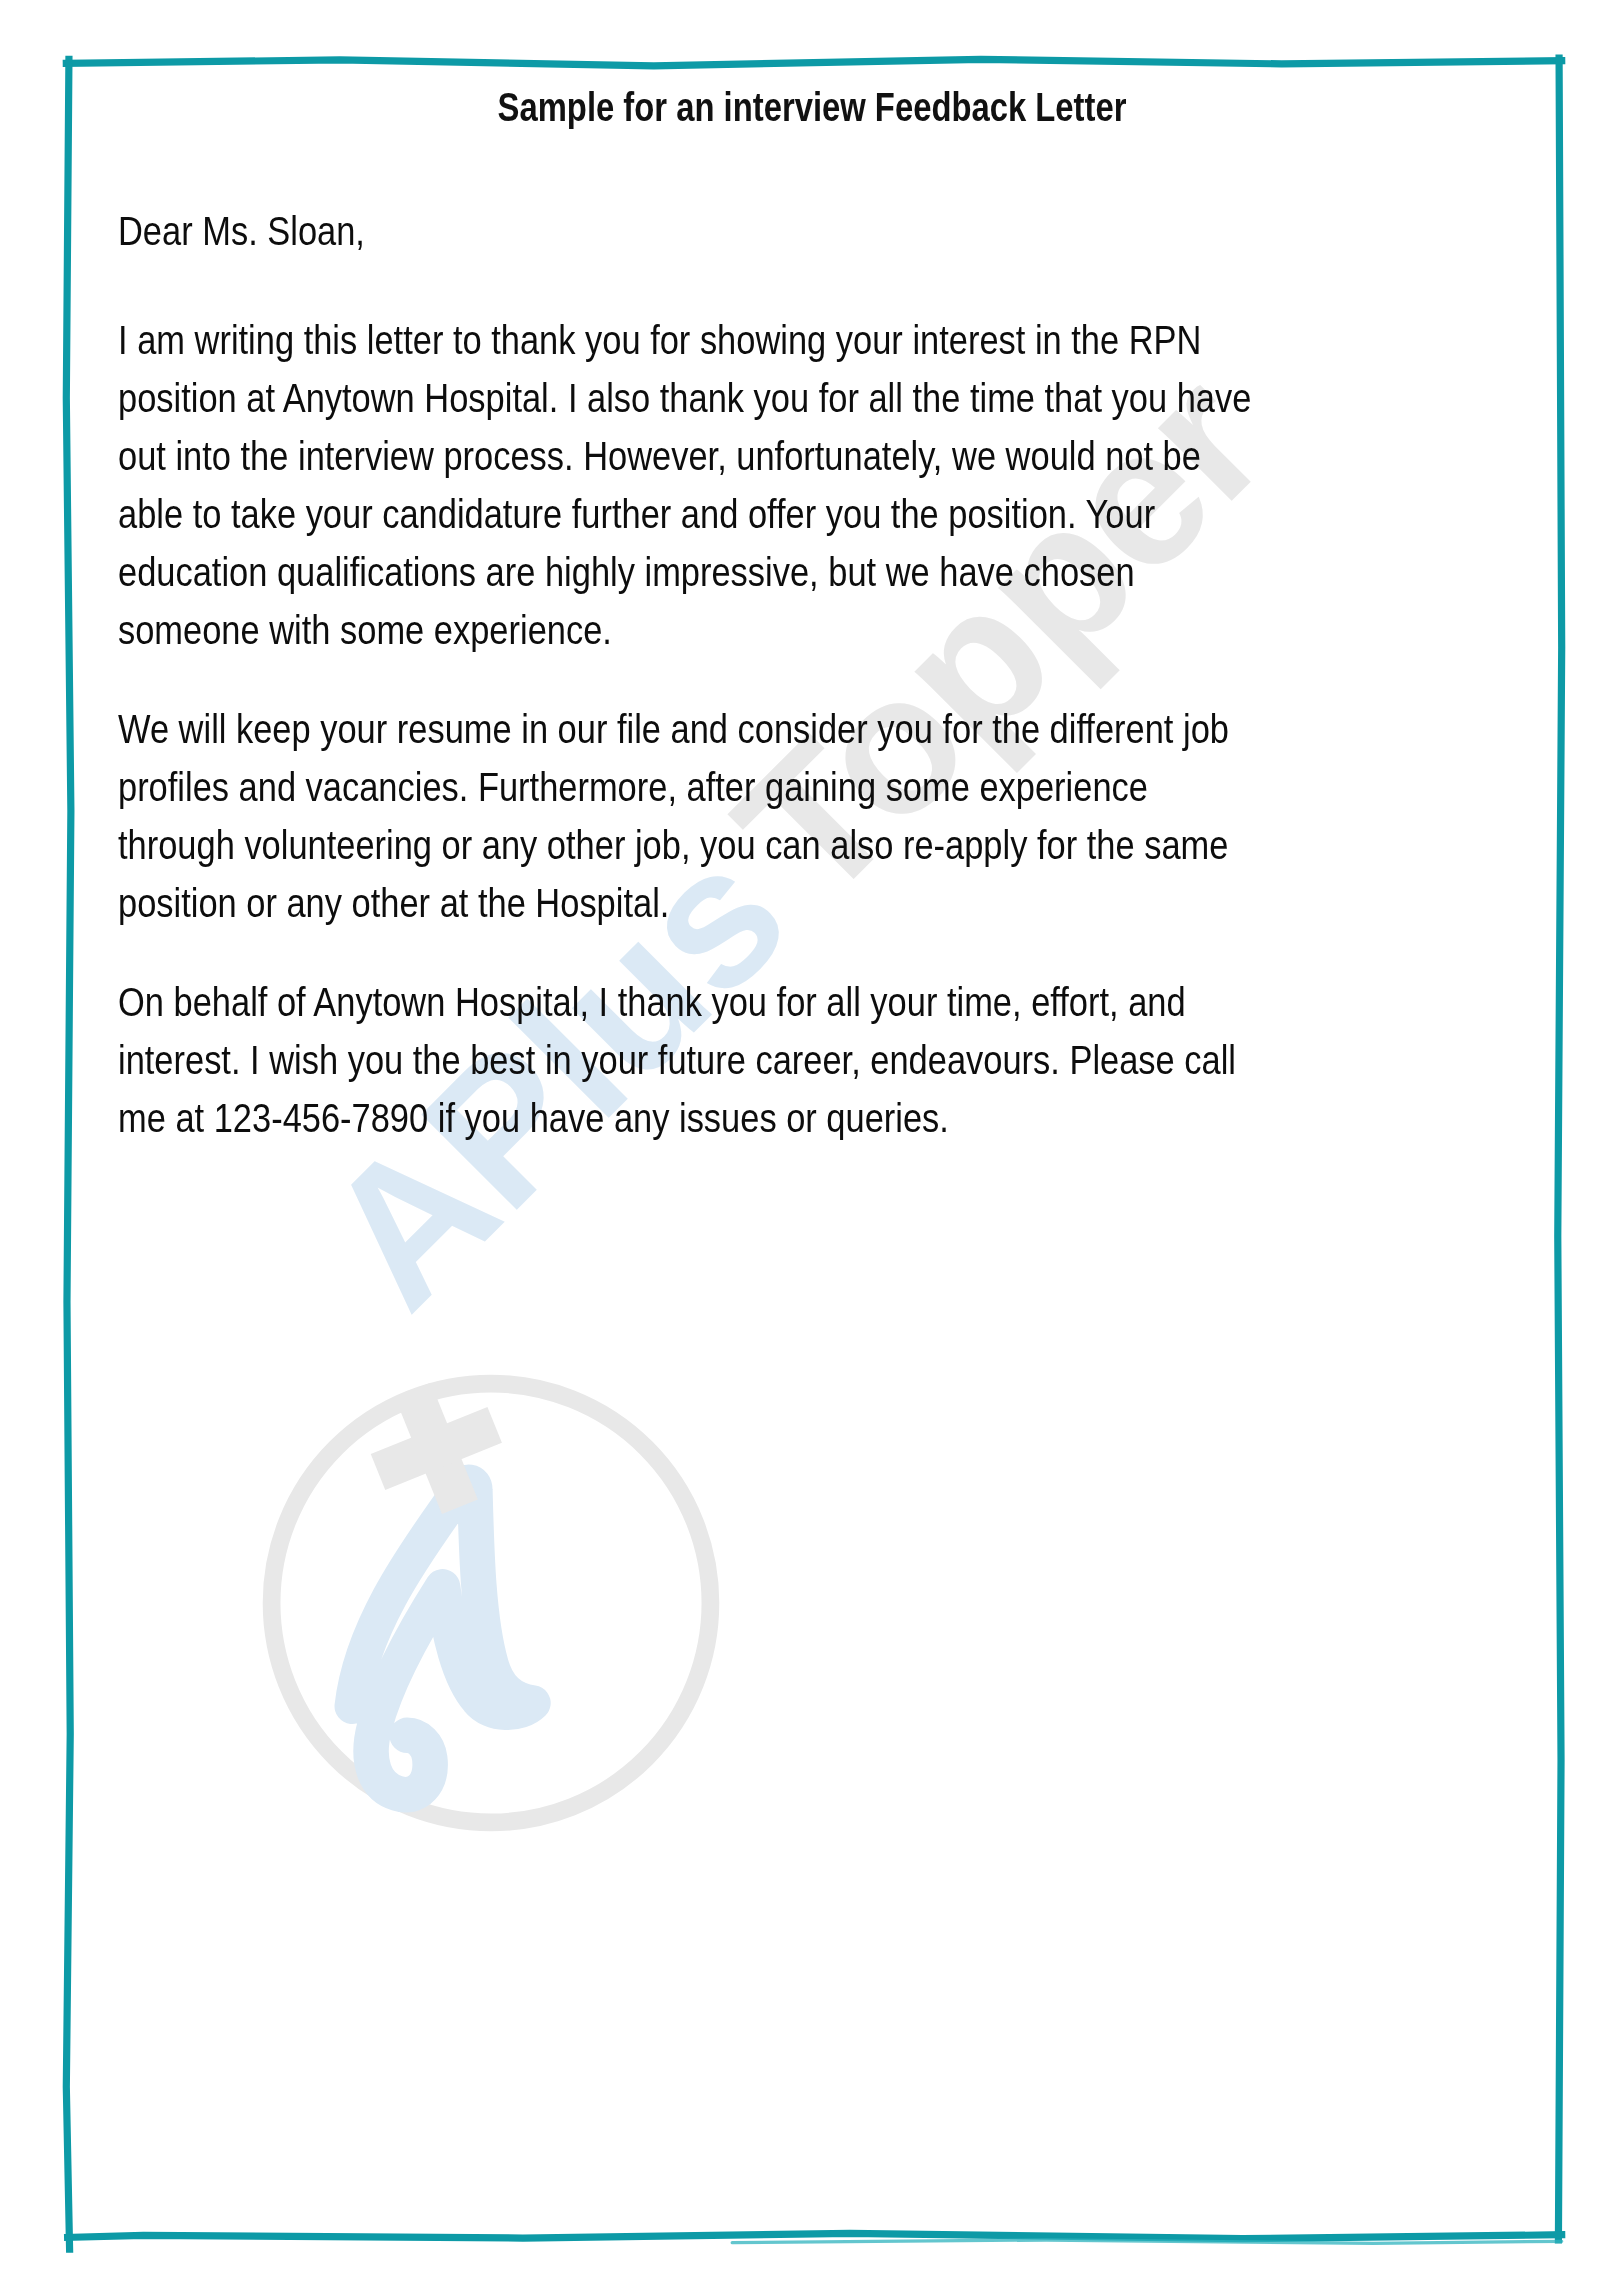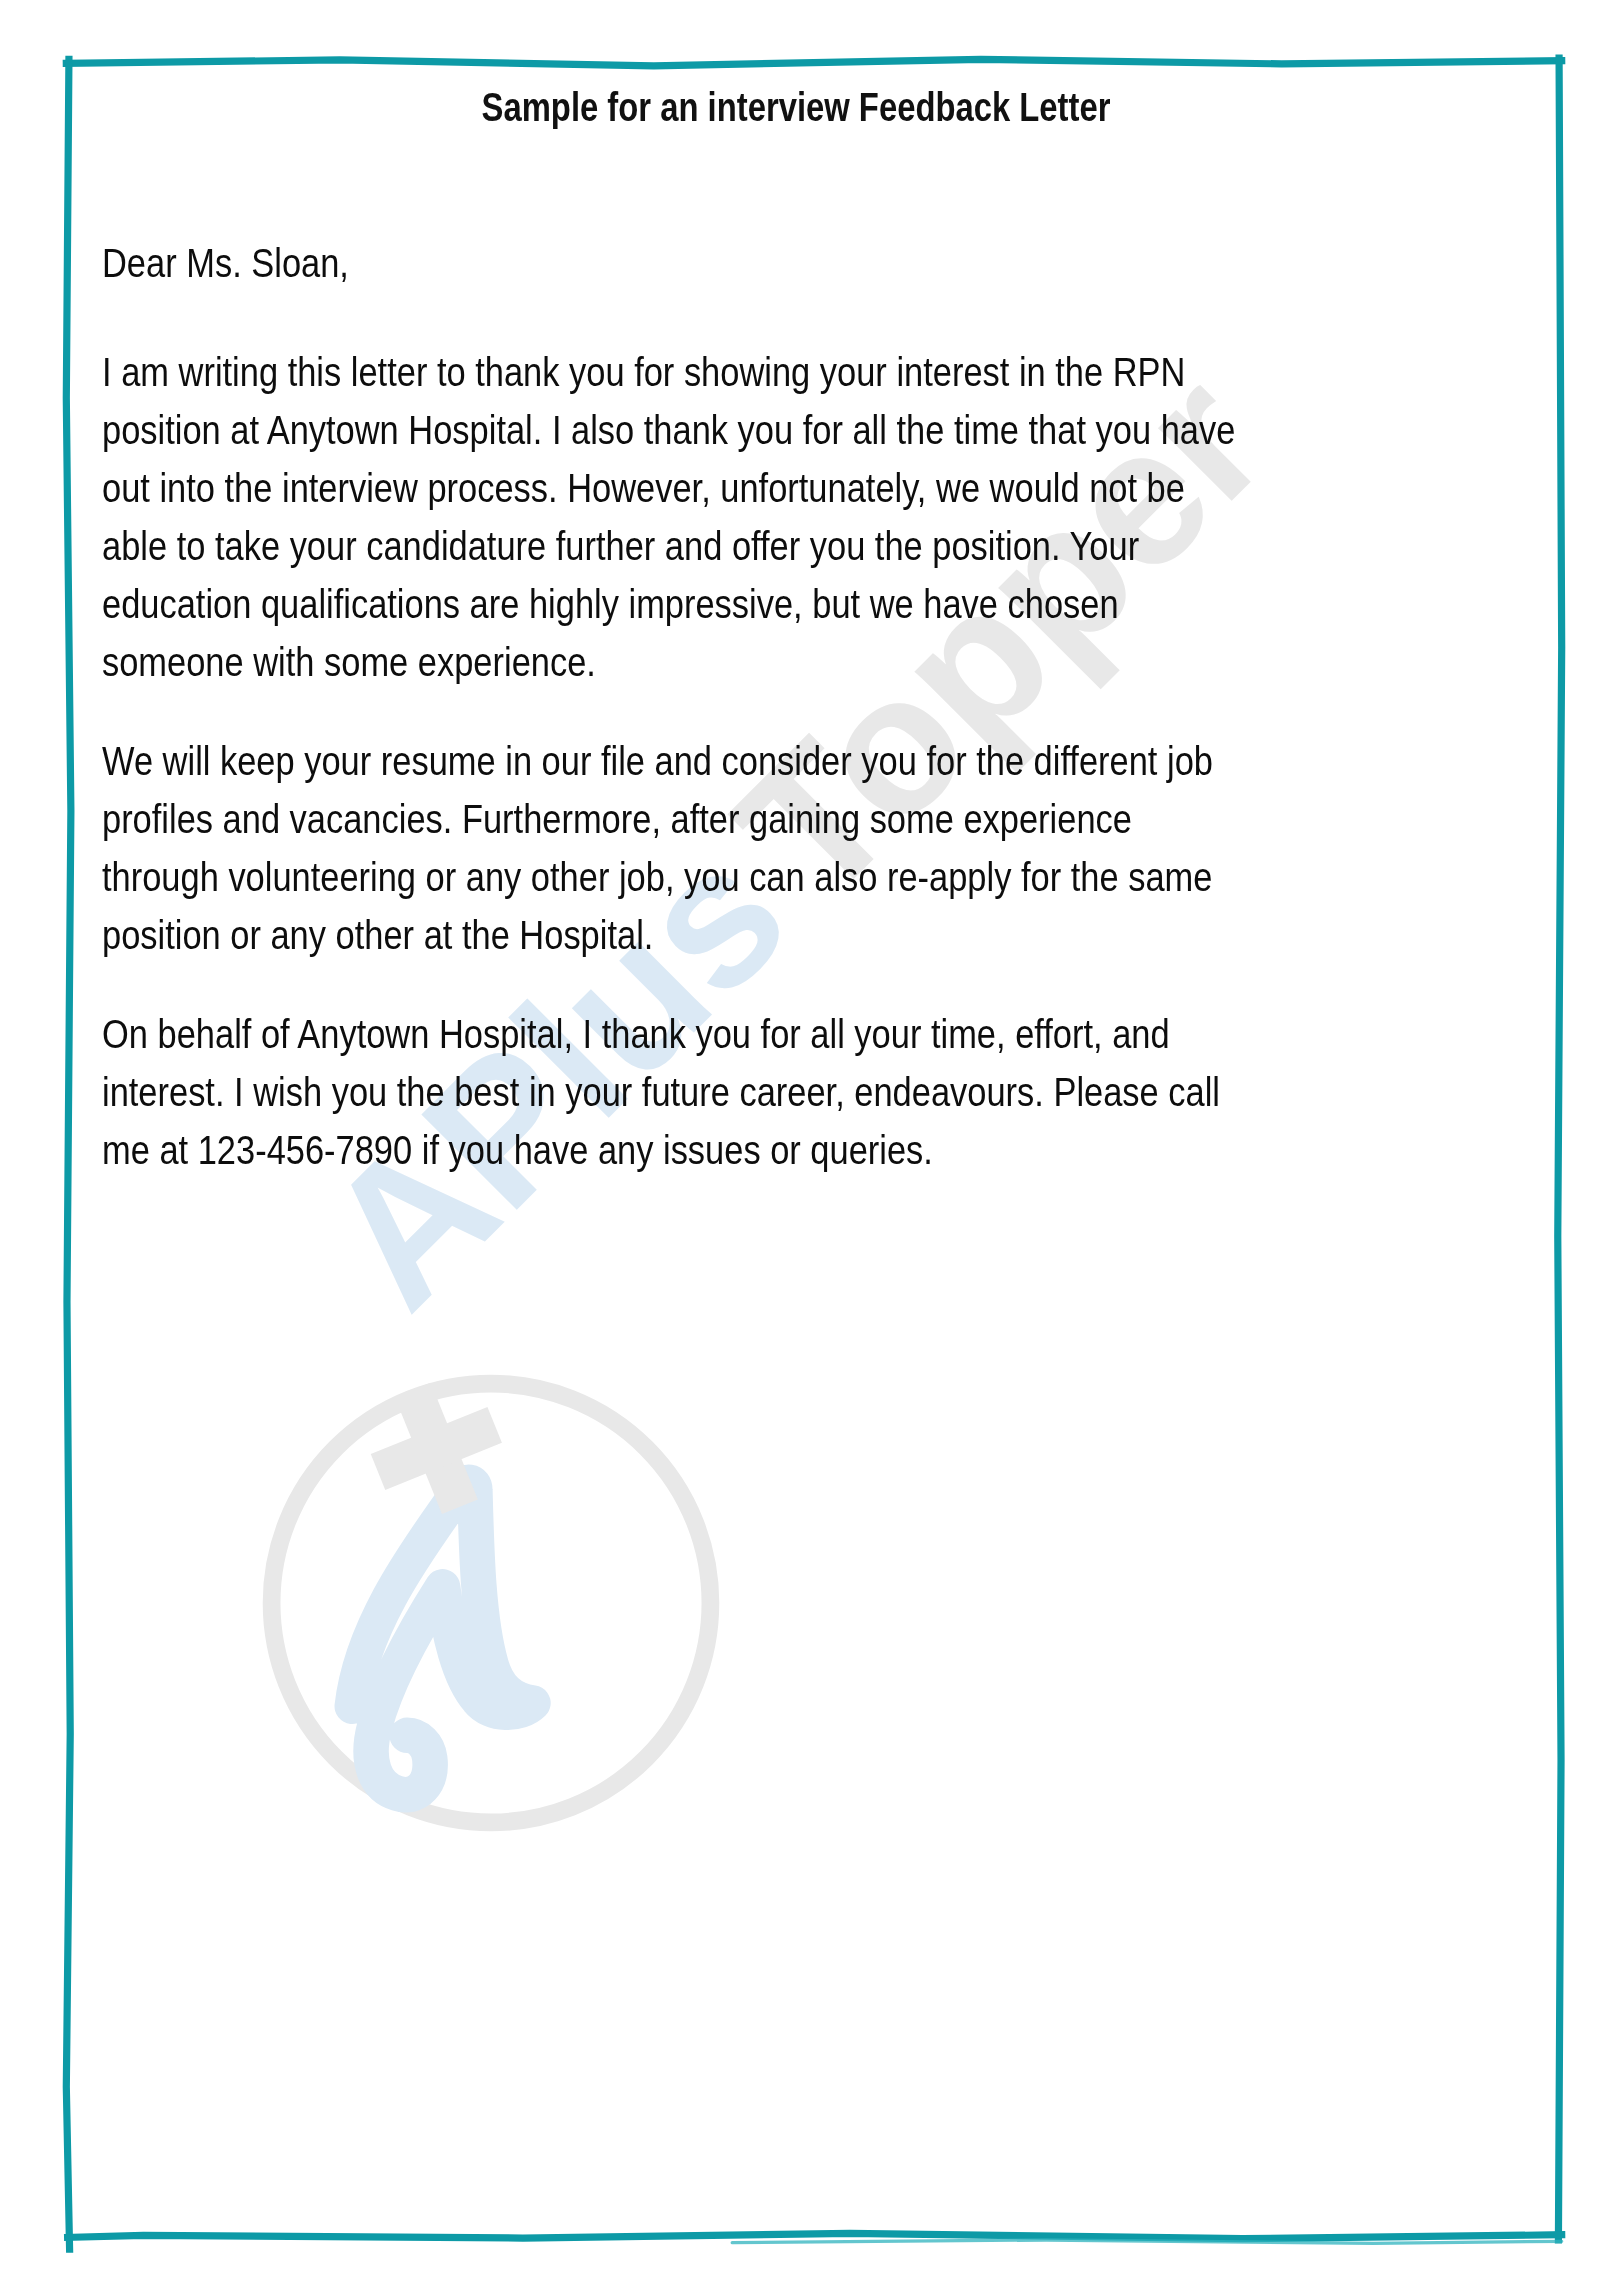--- a/index.html
+++ b/index.html
@@ -73,38 +73,38 @@
     left: 249px;
     top: 1361px;
     width: 484px;
     height: 484px;
   }
   #wm-logo svg { display:block; width:100%; height:100%; }
 
   
   #letter {
     position: absolute;
-    left: 99px;
+    left: 115px;
     top: 72px;
     width: 1394px;
   }
   #letter-title {
     text-align: center;
     font-size: 41px;
     font-weight: 700;
     color: #111111;
     letter-spacing: 0px;
     margin: 0;
     padding-top: 11.8px;
     font-family: "Liberation Sans Narrow", "Liberation Sans", sans-serif;
     transform: scaleX(0.80);
     transform-origin: center top;
   }
   #letter-body {
-    margin-top: 103px;
+    margin-top: 71px;
     padding-left: 2.6px;
   }
   .para {
     font-size: 41px;
     line-height: 58px;
     color: #0d0d0d;
     margin: 0 0 41px 0;
     max-width: 1368px;
     transform: scaleX(0.84);
     transform-origin: left top;

